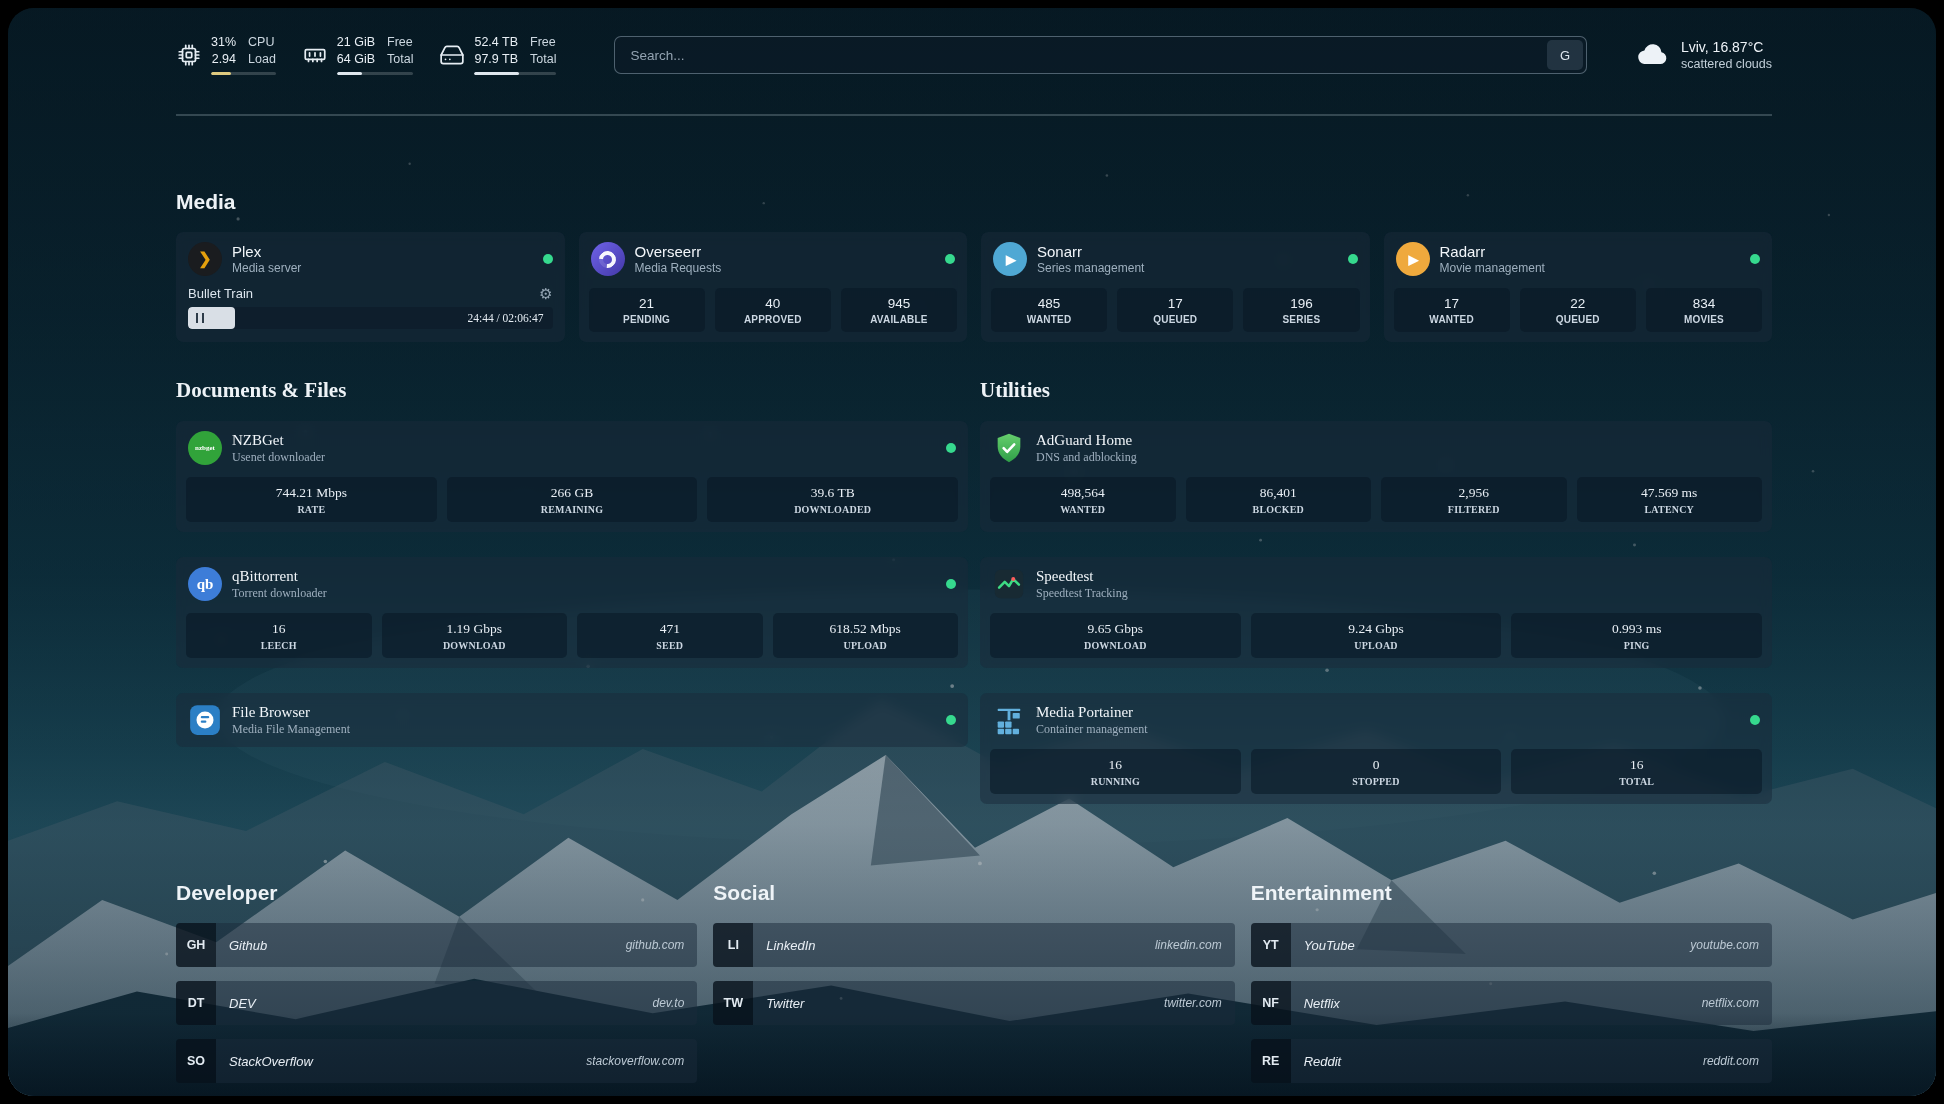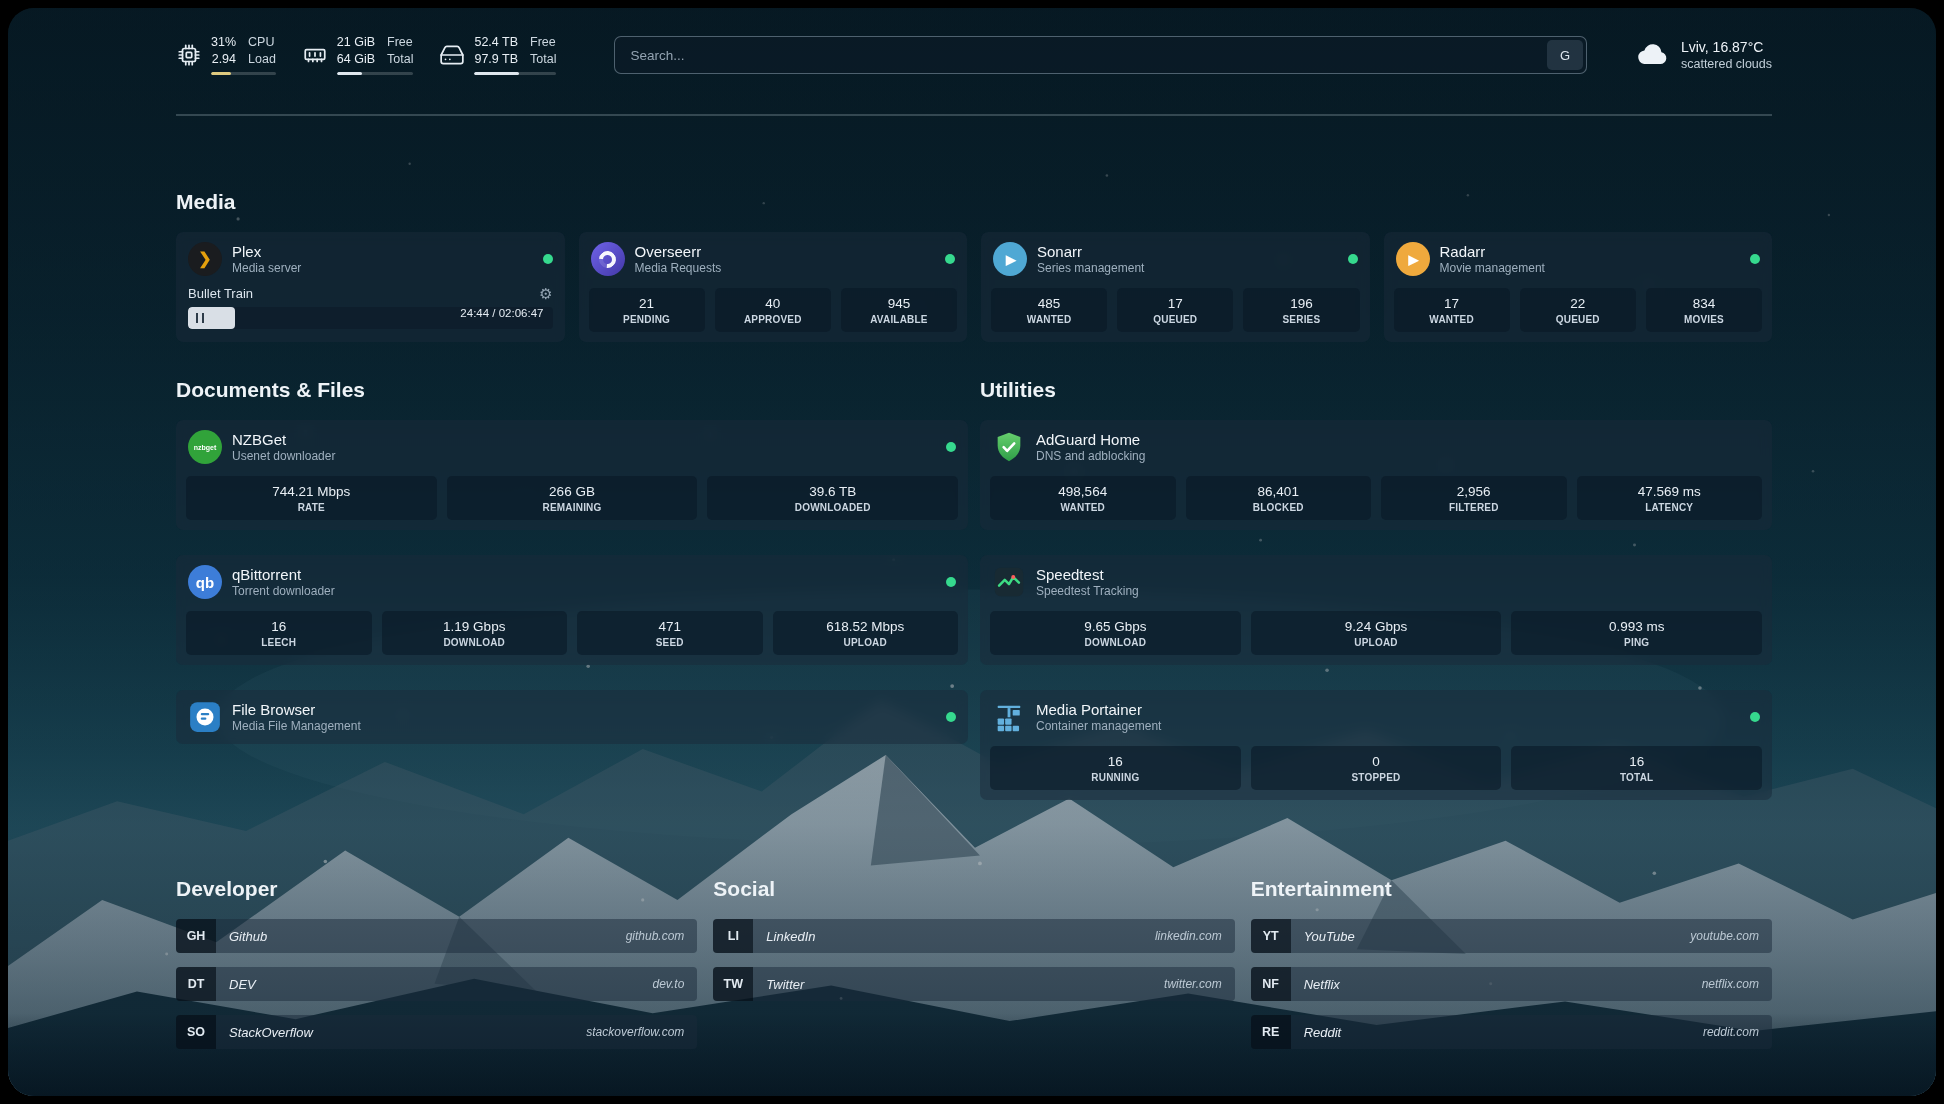--- a/index.html
+++ b/index.html
@@ -51,44 +51,44 @@
   .stat{flex:1;background:rgba(10,23,36,.55);border-radius:5px;text-align:center;padding:8px 4px 7px;}
   .stat-val{display:block;font-size:13.5px;color:#e9eff5;}
   .stat-lab{display:block;font-size:10px;font-weight:700;color:#ccd7e2;margin-top:3px;letter-spacing:.2px;}
 
   
   .np{padding:0 12px 10px;}
   .np-row{display:flex;align-items:center;justify-content:space-between;margin-bottom:6px;}
   .np-title{font-size:13px;color:#dde6ee;}
   .gear{font-size:15px;color:#93a4b2;line-height:1;cursor:pointer;}
   .np-track{position:relative;height:22px;border-radius:4px;background:rgba(12,26,40,.55);overflow:hidden;
-            display:flex;cursor:pointer;}
+            display:flex;align-items:center;cursor:pointer;font-family:Liberation Serif, serif;}
   .np-fill{position:absolute;left:0;top:0;bottom:0;background:rgba(235,241,247,.92);border-radius:4px;
            display:flex;align-items:center;padding-left:8px;min-width:34px;box-sizing:border-box;}
   .pause{display:inline-block;width:4px;height:10px;border-left:2.5px solid #2d3b49;border-right:2.5px solid #2d3b49;}
   .np-time{margin-left:auto;font-size:11.5px;color:#e6edf3;padding-right:9px;position:relative;z-index:1;}
 
-  .cols{display:flex;gap:12px;margin-top:36px;align-items:flex-start;}
+  .cols{display:flex;gap:12px;margin-top:36px;align-items:flex-start;font-family:Liberation Serif, serif;}
   .col{flex:1;min-width:0;}
   .col .card{margin-bottom:25px;}
 
   
   .icon-overseerr{background:linear-gradient(135deg,#6f63e8,#4338a8);}
   .icon-overseerr::before{content:'';width:17px;height:17px;border-radius:50%;
       border:4px solid rgba(255,255,255,.95);border-left-color:rgba(255,255,255,.12);
       transform:rotate(-40deg);box-sizing:border-box;}
   .icon-nzbget{font-size:7px;letter-spacing:0;}
   .icon-qb{font-size:15px;}
   .icon-plex i{font-size:16px;font-weight:800;}
   .icon-arrow i{font-size:13px;margin-left:2px;}
 
   
   .bookmarks{display:flex;gap:16px;margin-top:52px;padding-bottom:40px;}
   .bgroup{flex:1;min-width:0;}
-  .bm{display:flex;height:34px;margin-bottom:14px;border-radius:4px;overflow:hidden;cursor:pointer;}
+  .bm{display:flex;height:44px;margin-bottom:14px;border-radius:4px;overflow:hidden;cursor:pointer;}
   .bm-abbr{width:40px;background:rgba(7,17,27,.80);color:#e2eaf1;font-size:12.5px;font-weight:700;
            display:flex;align-items:center;justify-content:center;flex:none;}
   .bm-body{flex:1;background:rgba(25,42,58,.50);display:flex;align-items:center;padding:0 13px;min-width:0;font-style:italic;}
   .bm-name{font-size:13px;color:#e8eef4;white-space:nowrap;}
   .bm-url{margin-left:auto;font-size:12px;color:#bcc9d4;white-space:nowrap;}
 </style>
 </head>
 <body>
 
 <div class="screen">

